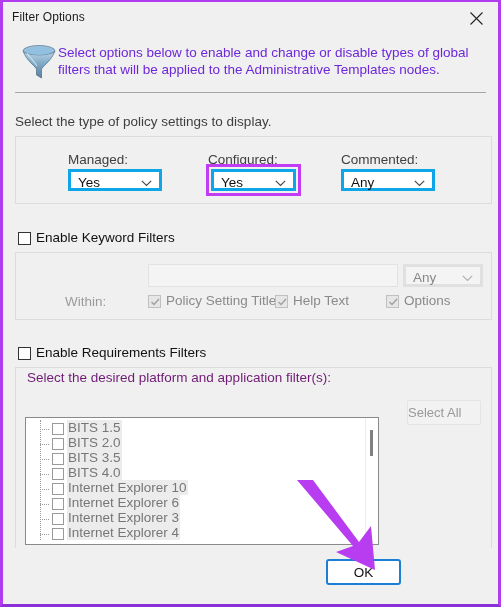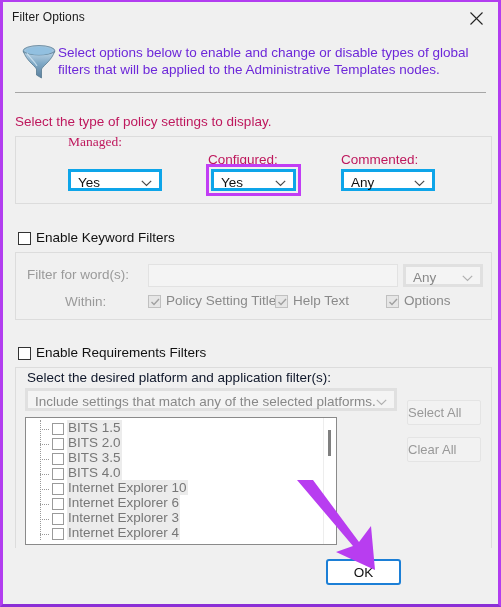--- a/index.html
+++ b/index.html
@@ -37,21 +37,21 @@
   .header-text{
     position:absolute;left:55px;top:8px;right:18px;
     font-size:13.5px;color:#6d28d9;line-height:17px;
   }
   .hr{
     position:absolute;left:12px;right:12px;top:90px;height:1px;
     background:#a6a6a6;
   }
   
   .sect-label{
-    position:absolute;font-size:13.5px;color:#be185d;
+    position:absolute;font-size:13.5px;color:#404040;
   }
   
   .groupbox{
     position:absolute;box-sizing:border-box;
     border:1px solid #dcdcdc;background:#f0f0f0;
   }
   
   .combo{
     position:absolute;box-sizing:border-box;
     background:#ffffff;border:3px solid #0ea5e9;
@@ -159,21 +159,21 @@
       <path d="M10 11 C 13 16, 18 20, 20 24" stroke="#d9ebf6" stroke-width="1.2" fill="none" opacity="0.7"></path>
     </svg>
     <div class="header-text">Select options below to enable and change or disable types of global filters that will be applied to the Administrative Templates nodes.</div>
   </div>
   <div class="hr"></div>
 
   <div class="sect-label" style="left:12px;top:112px;">Select the type of policy settings to display.</div>
 
   <div class="groupbox" style="left:12px;top:134px;width:477px;height:68px;"></div>
 
-  <div class="sect-label" style="left:65px;top:132px;font-family:Liberation Serif, serif;">Managed:</div>
+  <div class="sect-label" style="left:65px;top:150px;">Managed:</div>
   <div class="combo" style="left:65px;top:167px;width:94px;height:22px;">
     <span class="val">Yes</span>
     <svg class="chev" width="11" height="7" viewBox="0 0 11 7">
       <polyline points="0.8,0.8 5.5,5.5 10.2,0.8" fill="none" stroke="#4a4a4a" stroke-width="1.2"></polyline>
     </svg>
   </div>
 
   <div class="sect-label" style="left:205px;top:150px;">Configured:</div>
   <div class="combo" style="left:208px;top:167px;width:85px;height:22px;">
     <span class="val">Yes</span>
@@ -191,21 +191,20 @@
     </svg>
   </div>
 
   <div class="cbrow" style="left:15px;top:229px;">
     <span class="cbox"></span>
     <span class="cblabel">Enable Keyword Filters</span>
   </div>
 
   <div class="groupbox" style="left:12px;top:250px;width:477px;height:68px;"></div>
 
-  <div class="sect-label" style="left:24px;top:265px;color:#9a9a9a;">Filter for word(s):</div>
 
   <div class="textinput" style="left:145px;top:262px;width:250px;height:23px;"></div>
 
   <div class="combo disabled" style="left:400px;top:262px;width:80px;height:23px;">
     <span class="val">Any</span>
     <svg class="chev" width="11" height="7" viewBox="0 0 11 7">
       <polyline points="0.8,0.8 5.5,5.5 10.2,0.8" fill="none" stroke="#b0b0b0" stroke-width="1.2"></polyline>
     </svg>
   </div>
 
@@ -238,30 +237,24 @@
     <span class="cblabel dis">Options</span>
   </div>
 
   <div class="cbrow" style="left:15px;top:344px;">
     <span class="cbox"></span>
     <span class="cblabel">Enable Requirements Filters</span>
   </div>
 
   <div class="groupbox" style="left:12px;top:365px;width:477px;height:186px;"></div>
 
-  <div class="sect-label" style="left:24px;top:368px;color:#0f172a;">Select the desired platform and application filter(s):</div>
-
-  <div class="combo disabled" style="left:22px;top:386px;width:372px;height:23px;">
-    <span class="val">Include settings that match any of the selected platforms.</span>
-    <svg class="chev" width="11" height="7" viewBox="0 0 11 7">
-      <polyline points="0.8,0.8 5.5,5.5 10.2,0.8" fill="none" stroke="#b0b0b0" stroke-width="1.2"></polyline>
-    </svg>
-  </div>
-
-  <div class="treebox" style="left:22px;top:415px;width:312px;height:128px;">
+  <div class="sect-label" style="left:24px;top:368px;color:#701a75;">Select the desired platform and application filter(s):</div>
+
+
+  <div class="treebox" style="left:22px;top:415px;width:354px;height:128px;">
     <div class="tree-vline" style="top:2px;height:120px;"></div>
 
     <div class="tree-dots" style="top:11px;"></div>
     <div class="tree-item" style="top:3px;">
       <span class="tbox"></span>
       <span class="tlabel">BITS 1.5</span>
     </div>
 
     <div class="tree-dots" style="top:26px;"></div>
     <div class="tree-item" style="top:18px;">
@@ -304,21 +297,20 @@
       <span class="tbox"></span>
       <span class="tlabel">Internet Explorer 4</span>
     </div>
 
     <div class="scrollbar" style="right:0;top:0;width:13px;height:126px;">
       <div class="thumb" style="top:12px;height:26px;"></div>
     </div>
   </div>
 
   <div class="sidebtn" style="left:404px;top:398px;width:74px;height:25px;">Select All</div>
-  <div class="sidebtn" style="left:404px;top:435px;width:74px;height:25px;">Clear All</div>
 
   <div class="footline"></div>
   <div class="footer">
     <div class="dlgbtn default" style="left:323px;top:11px;width:75px;height:26px;">OK</div>
   </div>
 
   <svg class="arrow" width="110" height="98" viewBox="0 0 110 98">
     <path d="M14 0 L30 0 L76 62 L88 46 L92 90 L53 72 L70 66 Z" fill="#b83df0"></path>
   </svg>
 

